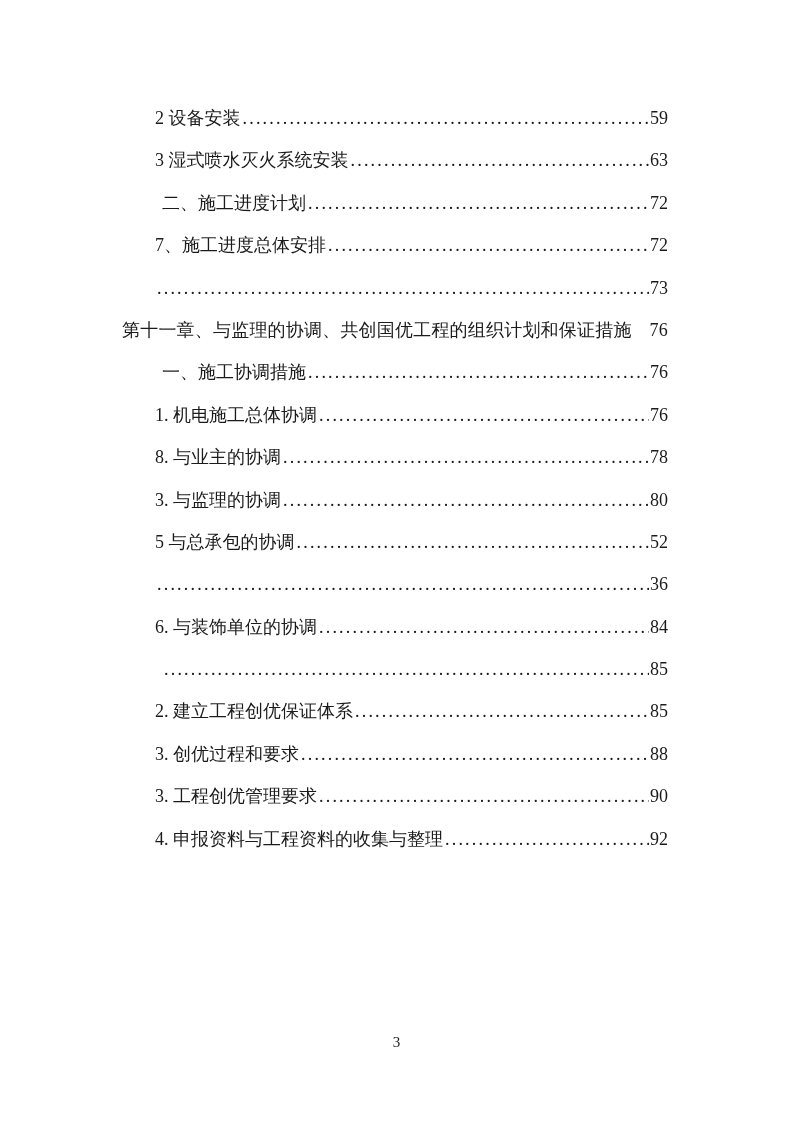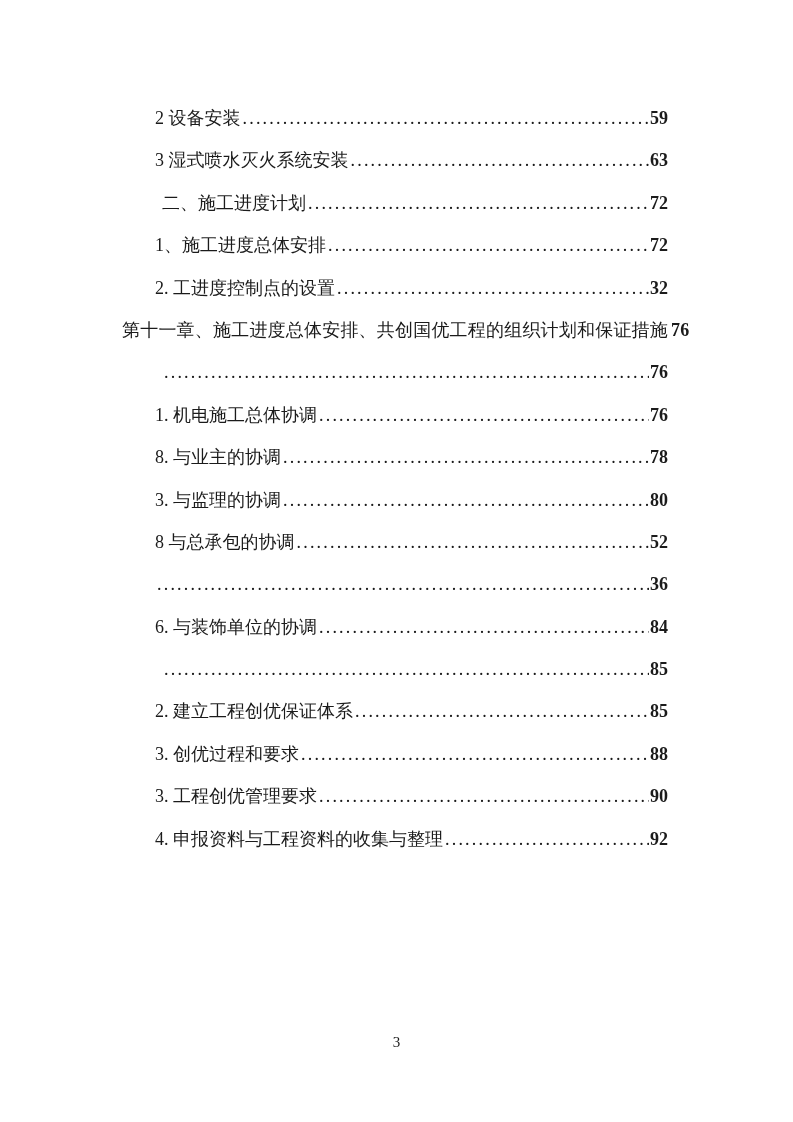--- a/index.html
+++ b/index.html
@@ -43,21 +43,20 @@
   .toc-leader {
     flex: 1 1 auto;
     min-width: 0;
     overflow: hidden;
     letter-spacing: 2.2px;
     margin-left: 2px;
     margin-right: 1px;
   }
   .toc-page-num {
     flex: 0 0 auto;
-    font-weight: bold;
   }
   .page-footer {
     position: absolute;
     left: 0;
     right: 0;
     top: 1032px;
     text-align: center;
     font-size: 15px;
     line-height: 20px;
   }
@@ -77,55 +76,55 @@
     <span class="toc-label">3 湿式喷水灭火系统安装</span>
     <span class="toc-leader">............................................................................................................................................................................................................................</span>
     <span class="toc-page-num">63</span>
   </div>
       <div class="toc-row sub-cn">
     <span class="toc-label">二、施工进度计划</span>
     <span class="toc-leader">............................................................................................................................................................................................................................</span>
     <span class="toc-page-num">72</span>
   </div>
       <div class="toc-row sub">
-    <span class="toc-label">1、施工进度总体安排</span>
+    <span class="toc-label">7、施工进度总体安排</span>
     <span class="toc-leader">............................................................................................................................................................................................................................</span>
     <span class="toc-page-num">72</span>
   </div>
       <div class="toc-row sub">
-    <span class="toc-label">2. 工进度控制点的设置</span>
     <span class="toc-leader">............................................................................................................................................................................................................................</span>
-    <span class="toc-page-num">32</span>
+    <span class="toc-page-num">73</span>
   </div>
       <div class="toc-row chapter">
-    <span class="toc-label">第十一章、施工进度总体安排、共创国优工程的组织计划和保证措施</span>
+    <span class="toc-label">第十一章、与监理的协调、共创国优工程的组织计划和保证措施</span>
     <span class="toc-leader"></span>
     <span class="toc-page-num">76</span>
   </div>
       <div class="toc-row sub-cn">
+    <span class="toc-label">一、施工协调措施</span>
     <span class="toc-leader">............................................................................................................................................................................................................................</span>
     <span class="toc-page-num">76</span>
   </div>
       <div class="toc-row sub">
     <span class="toc-label">1. 机电施工总体协调</span>
     <span class="toc-leader">............................................................................................................................................................................................................................</span>
     <span class="toc-page-num">76</span>
   </div>
       <div class="toc-row sub">
     <span class="toc-label">8. 与业主的协调</span>
     <span class="toc-leader">............................................................................................................................................................................................................................</span>
     <span class="toc-page-num">78</span>
   </div>
       <div class="toc-row sub">
     <span class="toc-label">3. 与监理的协调</span>
     <span class="toc-leader">............................................................................................................................................................................................................................</span>
     <span class="toc-page-num">80</span>
   </div>
       <div class="toc-row sub">
-    <span class="toc-label">8 与总承包的协调</span>
+    <span class="toc-label">5 与总承包的协调</span>
     <span class="toc-leader">............................................................................................................................................................................................................................</span>
     <span class="toc-page-num">52</span>
   </div>
       <div class="toc-row sub">
     <span class="toc-leader">............................................................................................................................................................................................................................</span>
     <span class="toc-page-num">36</span>
   </div>
       <div class="toc-row sub">
     <span class="toc-label">6. 与装饰单位的协调</span>
     <span class="toc-leader">............................................................................................................................................................................................................................</span>

